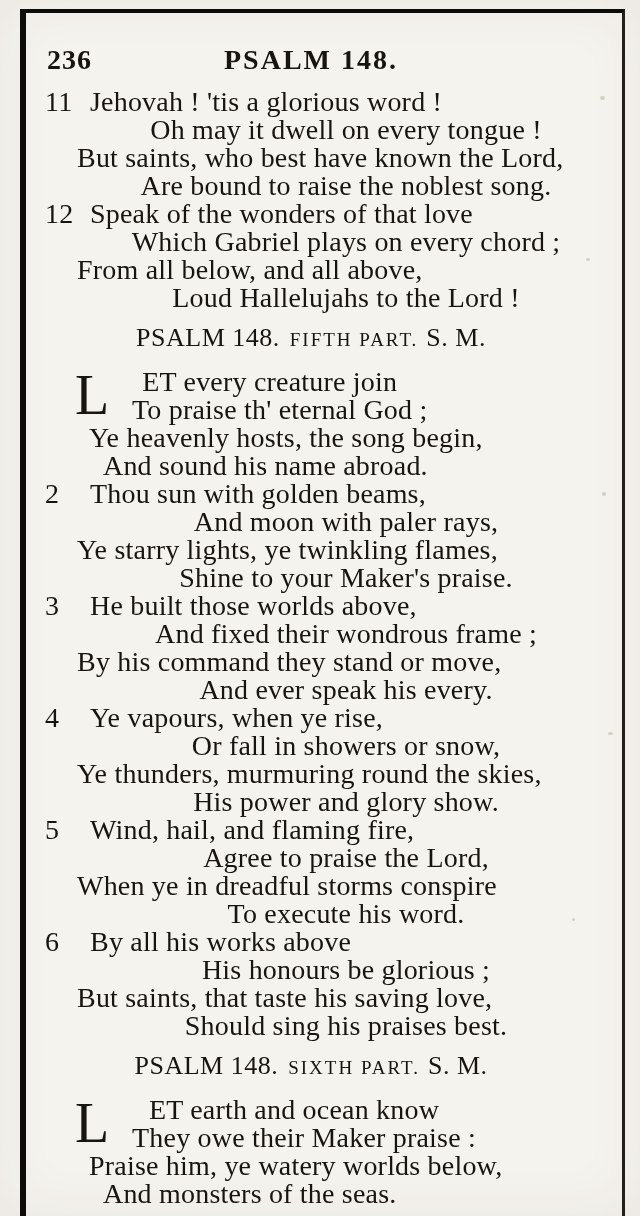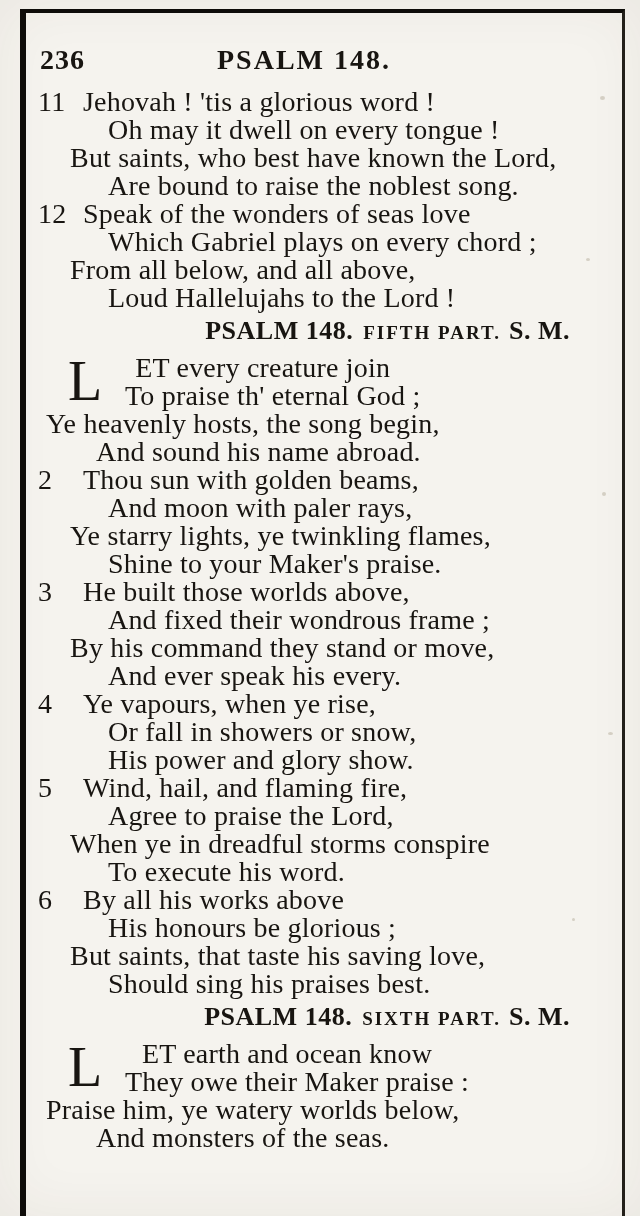--- a/index.html
+++ b/index.html
@@ -19,64 +19,64 @@
   .frame {
     position:absolute;
     top:9px; left:20px; right:15px; bottom:-8px;
     border-top:4px solid #0e0c09;
     border-left:6px solid #0e0c09;
     border-right:3px solid #23201a;
     pointer-events:none;
   }
   .content {
     position:absolute;
-    top:44px; left:38px; width:532px;
+    top:44px; left:45px; width:532px;
   }
   .pagehead { position:relative; height:34px; margin-bottom:10px; }
   .pagenum {
     position:absolute; left:2px; top:0;
     font-size:28px; font-weight:bold; letter-spacing:1px;
   }
   .runtitle {
     position:absolute; left:0; right:0; top:0;
     text-align:center;
     font-size:28px; font-weight:bold; letter-spacing:2px;
   }
   .line {
     font-size:28px;
     line-height:28px;
     white-space:nowrap;
     letter-spacing:0.2px;
   }
   .lnum { display:flex; }
   .vnum { flex:0 0 45px; width:45px; }
   .ind-a { padding-left:32px; }
-  .ind-b { padding-left:70px; }
+  .ind-b { padding-left:70px;text-align:center; }
   .psalm-heading {
-    text-align:right;
-    font-size:26px; font-weight:bold;
-    line-height:28px;
+    text-align:center;
+    font-size:26px; font-weight:normal;
+    line-height:42px;
     margin:5px 0 7px 0;
     white-space:nowrap;
     letter-spacing:0.5px;
   }
   .ph-part {
     font-size:19px;
     letter-spacing:2px;
     margin:0 8px 0 10px;
   }
   .dc-block { display:flex; margin-left:30px; }
   .dropcap {
     flex:0 0 37px; width:37px;
     font-size:56px; line-height:54px;
     letter-spacing:0;
   }
   .dc-lines { padding-top:0;text-align:center; }
   .dc-l2 { padding-left:20px; }
-  .op-a { padding-left:8px; }
+  .op-a { padding-left:8px;margin-left:36px; }
   .op-b { padding-left:58px; }
   .speck {
     position:absolute; border-radius:50%;
     background:#b9b2a3; opacity:0.55;
   }
 </style>
 </head>
 <body>
 
 <div class="scan">
@@ -100,21 +100,21 @@
           <span class="vnum">11</span>
           <span>Jehovah ! 'tis a glorious word !</span>
         </p>
       <p class="line ind-b">Oh may it dwell on every tongue !</p>
       <p class="line ind-a">But saints, who best have known the Lord,</p>
       <p class="line ind-b">Are bound to raise the noblest song.</p>
     </div>
     <div class="stanza">
       <p class="line lnum">
           <span class="vnum">12</span>
-          <span>Speak of the wonders of seas love</span>
+          <span>Speak of the wonders of that love</span>
         </p>
       <p class="line ind-b">Which Gabriel plays on every chord ;</p>
       <p class="line ind-a">From all below, and all above,</p>
       <p class="line ind-b">Loud Hallelujahs to the Lord !</p>
     </div>
 
     <p class="psalm-heading"><span>PSALM 148.</span><span class="ph-part">FIFTH PART.</span><span>S. M.</span></p>
 
     <div class="stanza">
       <div class="dc-block">
@@ -145,20 +145,21 @@
       <p class="line ind-b">And fixed their wondrous frame ;</p>
       <p class="line ind-a">By his command they stand or move,</p>
       <p class="line ind-b">And ever speak his every.</p>
     </div>
     <div class="stanza">
       <p class="line lnum">
           <span class="vnum">4</span>
           <span>Ye vapours, when ye rise,</span>
         </p>
       <p class="line ind-b">Or fall in showers or snow,</p>
+      <p class="line ind-a">Ye thunders, murmuring round the skies,</p>
       <p class="line ind-b">His power and glory show.</p>
     </div>
     <div class="stanza">
       <p class="line lnum">
           <span class="vnum">5</span>
           <span>Wind, hail, and flaming fire,</span>
         </p>
       <p class="line ind-b">Agree to praise the Lord,</p>
       <p class="line ind-a">When ye in dreadful storms conspire</p>
       <p class="line ind-b">To execute his word.</p>

